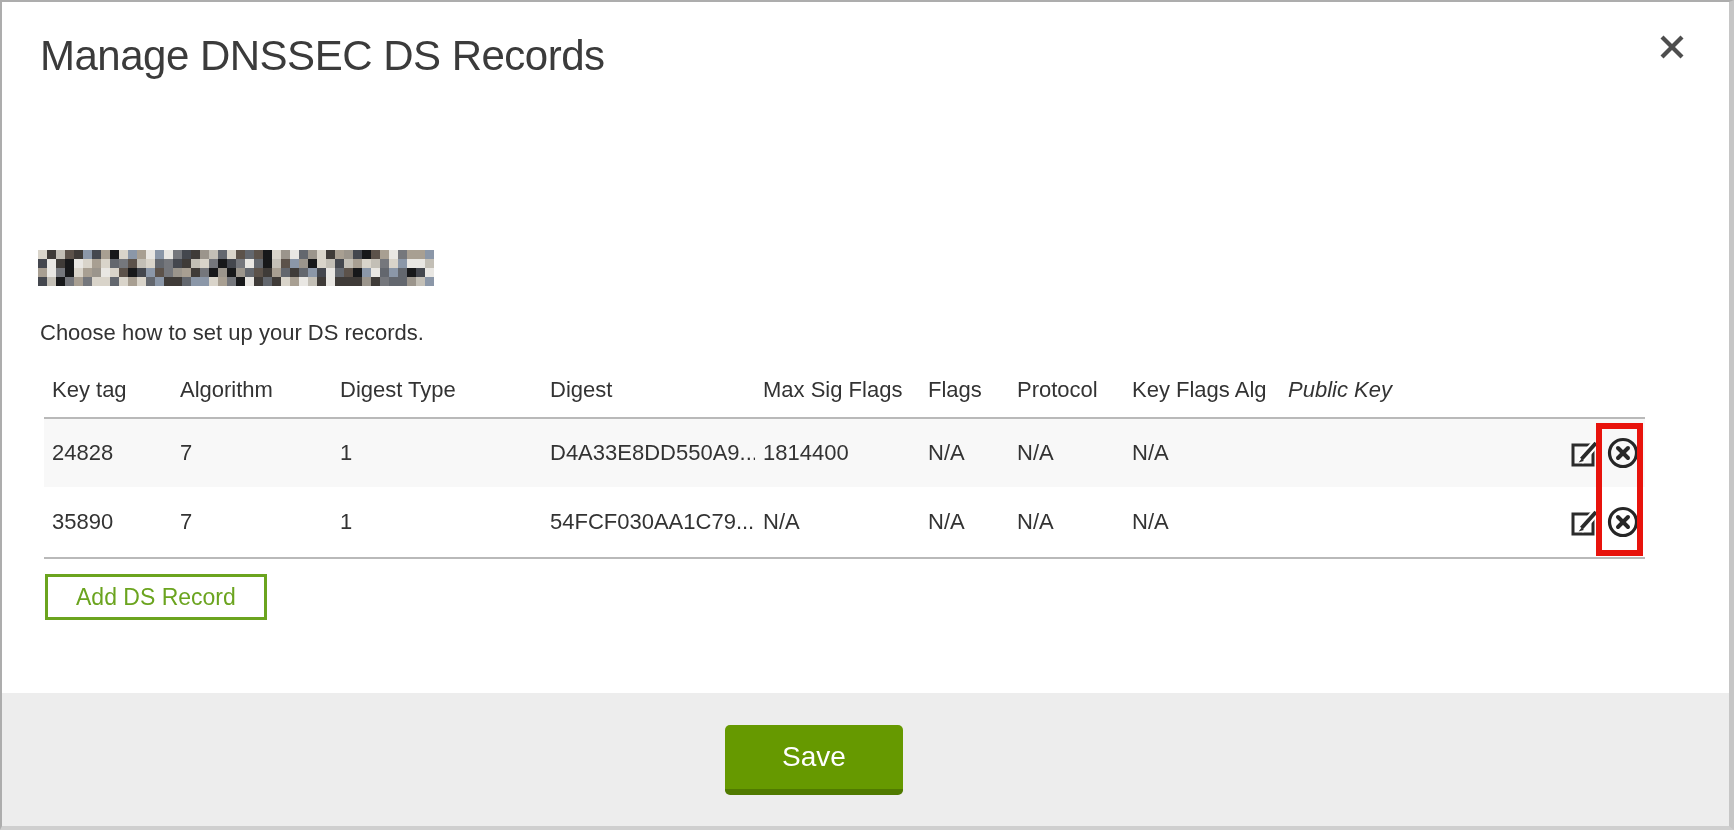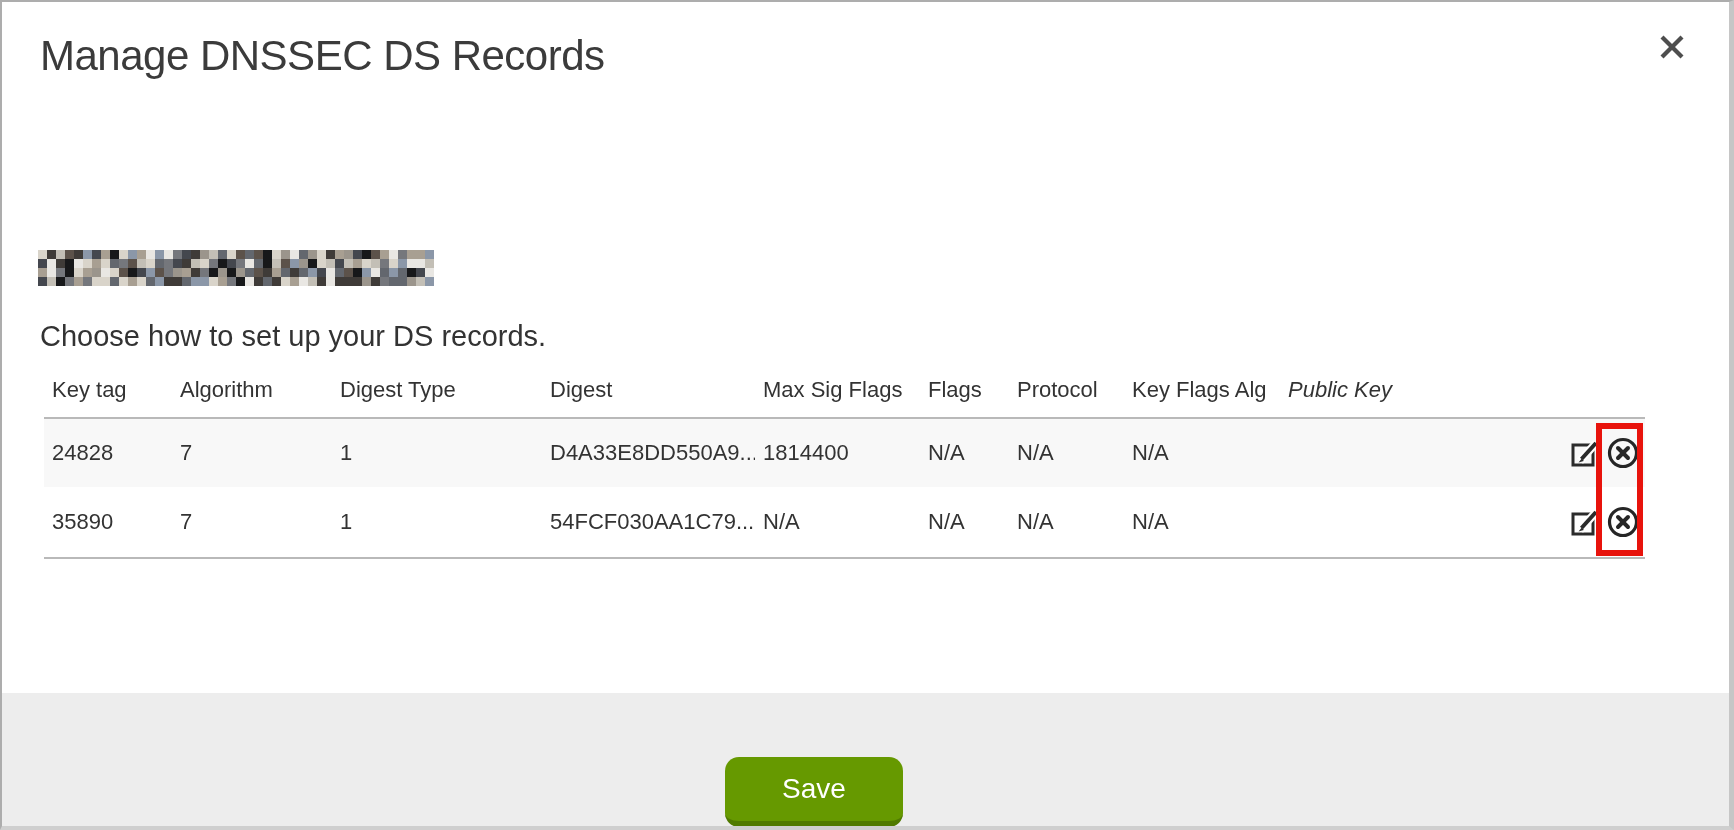--- a/index.html
+++ b/index.html
@@ -18,21 +18,21 @@
     position:absolute;right:40px;top:28px;width:34px;height:34px;
     display:flex;align-items:center;justify-content:center;cursor:pointer;background:none;border:none;padding:0;
   }
   .redacted{
     position:absolute;left:36px;top:248px;
     display:grid;grid-template-columns:repeat(44,9px);grid-auto-rows:9px;
   }
   .redacted i{display:block;}
   .intro{
     position:absolute;left:38px;top:318px;
-    font-size:29px;color:#333;
+    font-size:22px;color:#333;
   }
   .ds-table{position:absolute;left:42px;top:361px;width:1601px;font-size:22px;color:#333;}
   .trow{display:flex;align-items:center;}
   .thead{height:54px;}
   .thead .cell{color:#333;}
   .hborder{height:0;border-top:2px solid #b9b9b9;}
   .r0{height:68px;background:#f8f8f8;}
   .r1{height:70px;background:#ffffff;}
   .cell{box-sizing:border-box;padding-left:8px;white-space:nowrap;overflow:hidden;}
   .c0{width:128px;} .c1{width:160px;} .c2{width:210px;} .c3{width:213px;}
@@ -48,21 +48,21 @@
     position:absolute;left:43px;top:572px;height:46px;
     box-sizing:border-box;background:#fff;border:3px solid #6ba41f;color:#6ba41f;
     font-size:23px;padding:0 28px;cursor:pointer;font-family:inherit;
   }
   .footer{
     position:absolute;left:0;right:0;bottom:0;top:691px;background:#ededed;
   }
   .save-btn{
     position:absolute;left:723px;top:32px;width:178px;height:70px;
     box-sizing:border-box;background:#669900;border:none;border-bottom:6px solid #507a00;
-    color:#ffffff;font-size:28px;cursor:pointer;font-family:inherit;border-radius:14px;margin-top:32px;
+    color:#ffffff;font-size:28px;cursor:pointer;font-family:inherit;border-radius:5px;
   }
   .cancel-link{
     position:absolute;left:920px;top:32px;height:70px;line-height:70px;
     font-size:28px;color:#3d7edb;cursor:pointer;text-decoration:none;
   }
 </style>
 </head>
 <body>
 
 <div class="modal">
@@ -337,18 +337,19 @@
             </svg>
           </span>
         </button>
       </div>
     </div>
     <div class="hborder"></div>
   </div>
 
   <div class="annotation"></div>
 
+  <button class="add-btn">Add DS Record</button>
 
   <div class="footer">
     <button class="save-btn">Save</button>
   </div>
 
 </div>
 
 </body></html>

